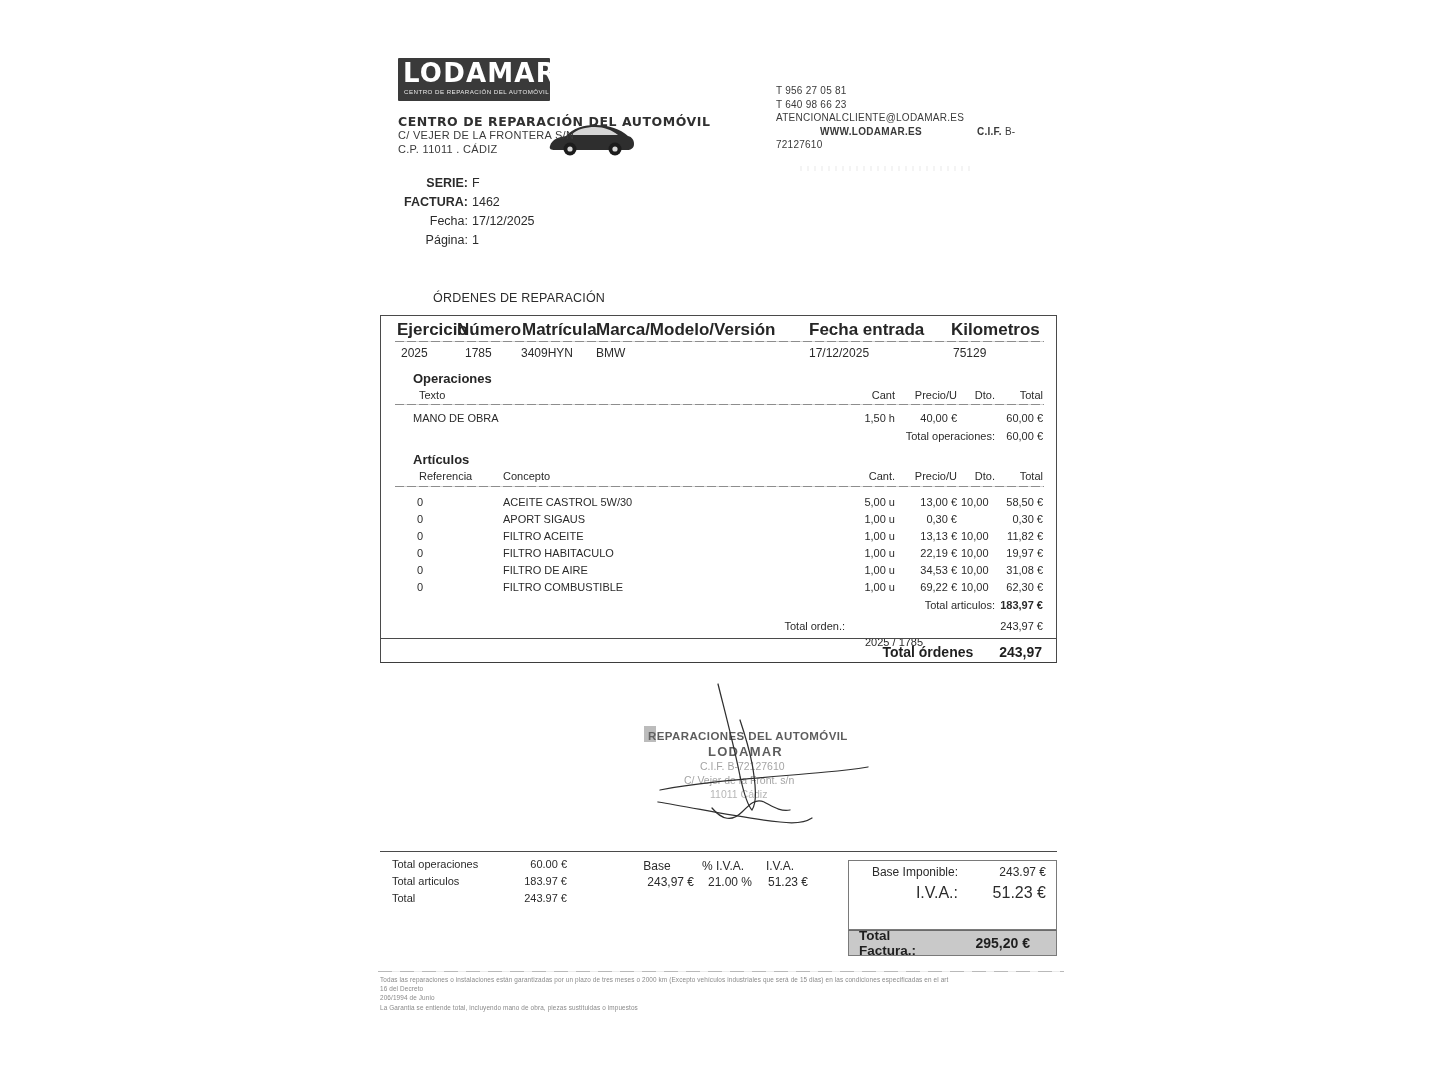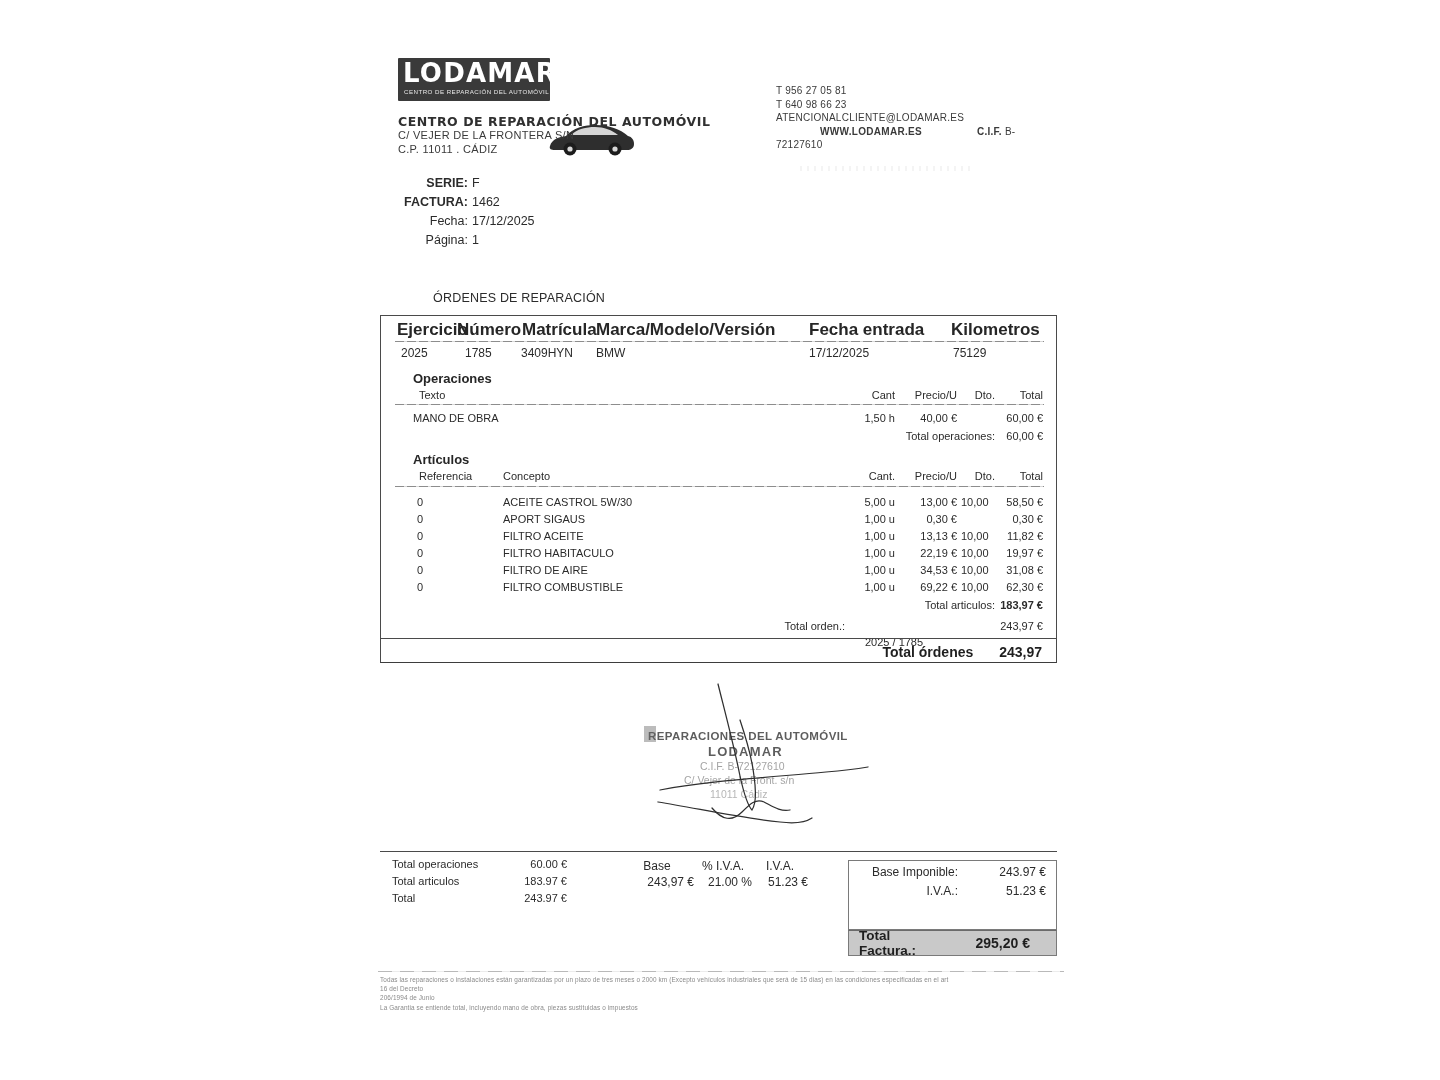--- a/index.html
+++ b/index.html
@@ -104,21 +104,21 @@
   .iva-tbl .cBase{width:74px;text-align:right;}
   .iva-tbl .cPct{width:58px;text-align:right;}
   .iva-tbl .cIva{width:56px;text-align:right;}
   .iva-tbl .hrow .cBase,.iva-tbl .hrow .cPct,.iva-tbl .hrow .cIva{text-align:center;}
 
   .sumbox{
     position:absolute;left:848px;top:860px;width:209px;height:70px;
     border:1.2px solid #7a7a7a;box-sizing:border-box;background:#fff;
   }
   .sumbox .r1{position:absolute;left:0;top:4px;width:100%;display:flex;font-size:12px;color:#2b2b2b;}
-  .sumbox .r2{position:absolute;left:0;top:23px;width:100%;display:flex;font-size:12px;color:#2b2b2b;}
+  .sumbox .r2{position:absolute;left:0;top:23px;width:100%;display:flex;font-size:16px;color:#2b2b2b;}
   .sumbox .k{flex:1;text-align:right;padding-right:10px;}
   .sumbox .v{width:78px;text-align:right;padding-right:10px;}
   .totbox{
     position:absolute;left:848px;top:930px;width:209px;height:26px;
     border:1.2px solid #7a7a7a;border-top:1.2px solid #6a6a6a;box-sizing:border-box;
     background:#c9c9c9;
     display:flex;align-items:center;
   }
   .totbox .k{flex:1;text-align:left;padding-left:10px;font-size:13.5px;font-weight:bold;color:#1f1f1f;}
   .totbox .v{width:96px;text-align:right;padding-right:26px;font-size:14px;font-weight:bold;color:#1f1f1f;}

